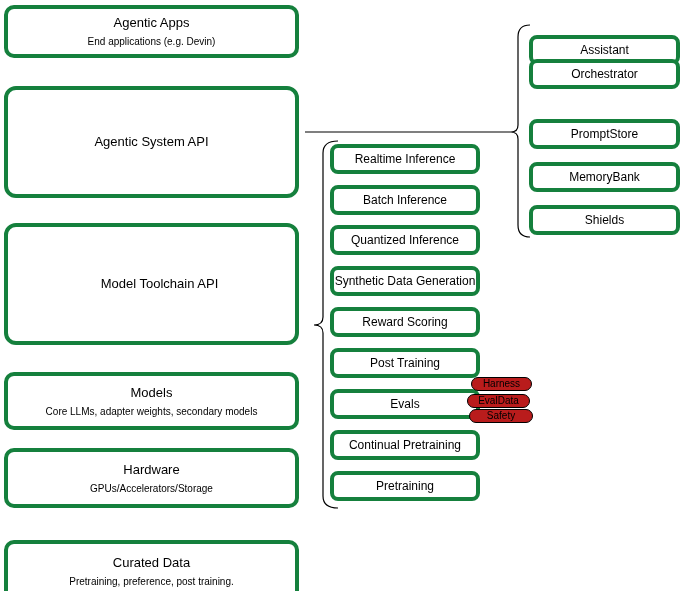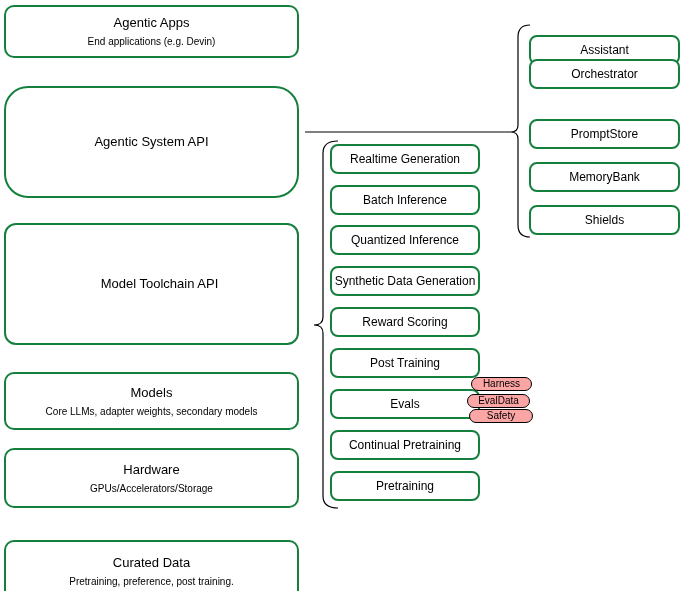--- a/index.html
+++ b/index.html
@@ -17,21 +17,21 @@
     background:#ffffff;
     overflow:hidden;
   }
   svg.overlay {
     position:absolute; left:0; top:0;
     width:682px; height:591px;
     z-index:1;
   }
   .node {
     position:absolute;
-    border:2px solid #15803d;
+    border:4px solid #15803d;
     background:#ffffff;
     display:flex;
     flex-direction:column;
     align-items:center;
     justify-content:center;
     text-align:center;
     z-index:2;
   }
   .lbox { left:4px; width:295px; }
   .lbox .title   { font-size:13px; line-height:16px; white-space:nowrap; }
@@ -42,21 +42,21 @@
   }
   .rbox {
     left:529px; width:151px; height:30px;
     border-radius:8px; font-size:12px; line-height:14px; white-space:nowrap;
   }
   .pill {
     position:absolute;
     height:14px;
     border:1px solid #000000;
     border-radius:8px;
-    background:#fca5a5;
+    background:#b91c1c;
     font-size:10px; line-height:12px;
     display:flex; align-items:center; justify-content:center;
     white-space:nowrap;
     z-index:3;
   }
 </style>
 </head>
 <body>
 
 <div class="canvas">
@@ -65,21 +65,21 @@
     <path d="M305 132 L511 132"></path>
     <path d="M338 141 Q323 141 323 153 L323 317 Q323 325 314 325 Q323 325 323 333 L323 496 Q323 508 338 508"></path>
     <path d="M530 25 Q518 25 518 37 L518 125 Q518 132 511 132 Q518 132 518 139 L518 225 Q518 237 530 237"></path>
   </svg>
 
   <div class="node lbox" style="top:5px; height:53px; border-radius:10px;">
     <div class="title">Agentic Apps</div>
     <div class="subtitle">End applications (e.g. Devin)</div>
   </div>
 
-  <div class="node lbox" style="top:86px; height:112px; border-radius:24px;">
+  <div class="node lbox" style="top:86px; height:112px; border-radius:12px;">
     <div class="title">Agentic System API</div>
   </div>
 
   <div class="node lbox" style="top:223px; height:122px; border-radius:12px;padding-left:16px;">
     <div class="title">Model Toolchain API</div>
   </div>
 
   <div class="node lbox" style="top:372px; height:58px; border-radius:10px;">
     <div class="title">Models</div>
     <div class="subtitle">Core LLMs, adapter weights, secondary models</div>
@@ -89,21 +89,21 @@
     <div class="title">Hardware</div>
     <div class="subtitle">GPUs/Accelerators/Storage</div>
   </div>
 
   <div class="node lbox" style="top:540px; height:62px; border-radius:10px;align-items:center;">
     <div class="title">Curated Data</div>
     <div class="subtitle">Pretraining, preference, post training.</div>
   </div>
 
   <div class="node mbox" style="top:144px;">
-    <span>Realtime Generation</span>
+    <span>Realtime Inference</span>
   </div>
   <div class="node mbox" style="top:185px;">
     <span>Batch Inference</span>
   </div>
   <div class="node mbox" style="top:225px;">
     <span>Quantized Inference</span>
   </div>
   <div class="node mbox" style="top:266px;">
     <span>Synthetic Data Generation</span>
   </div>

